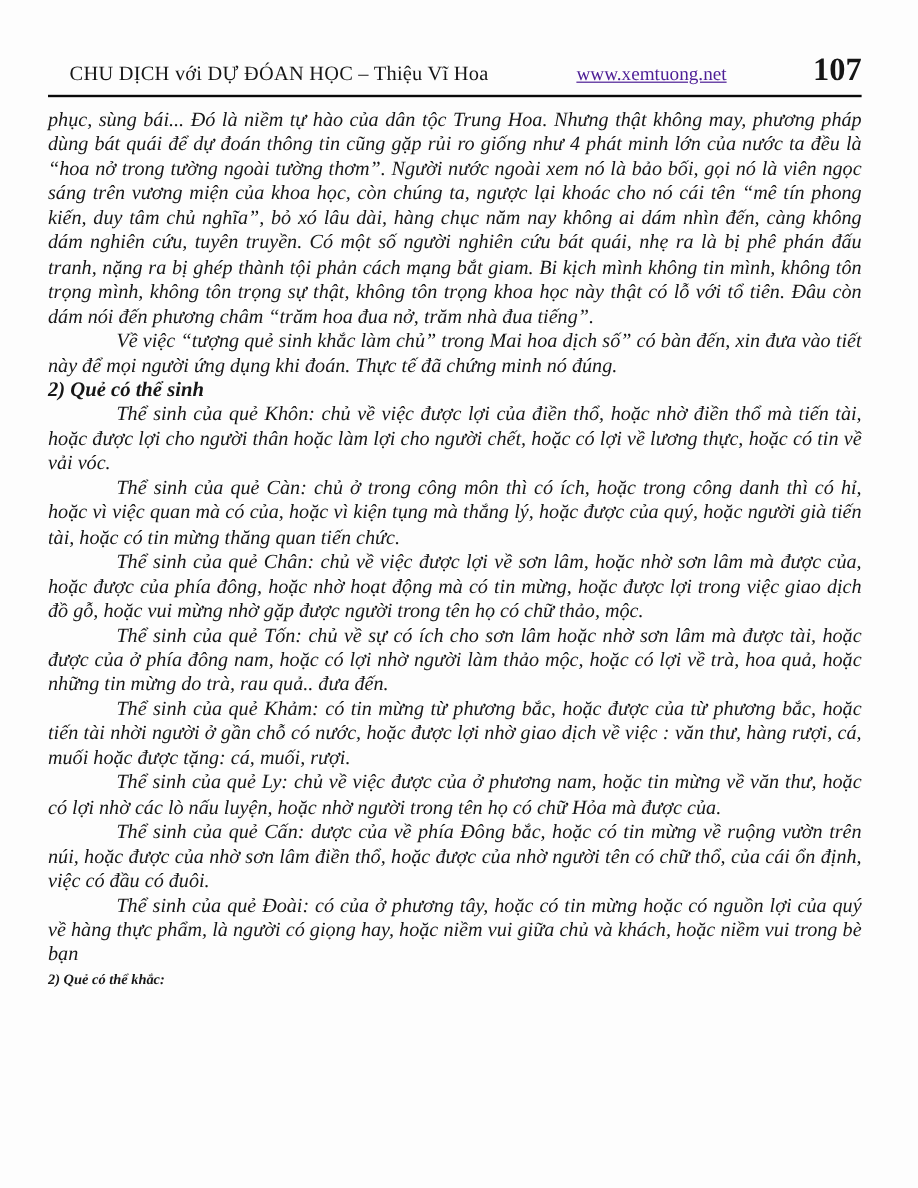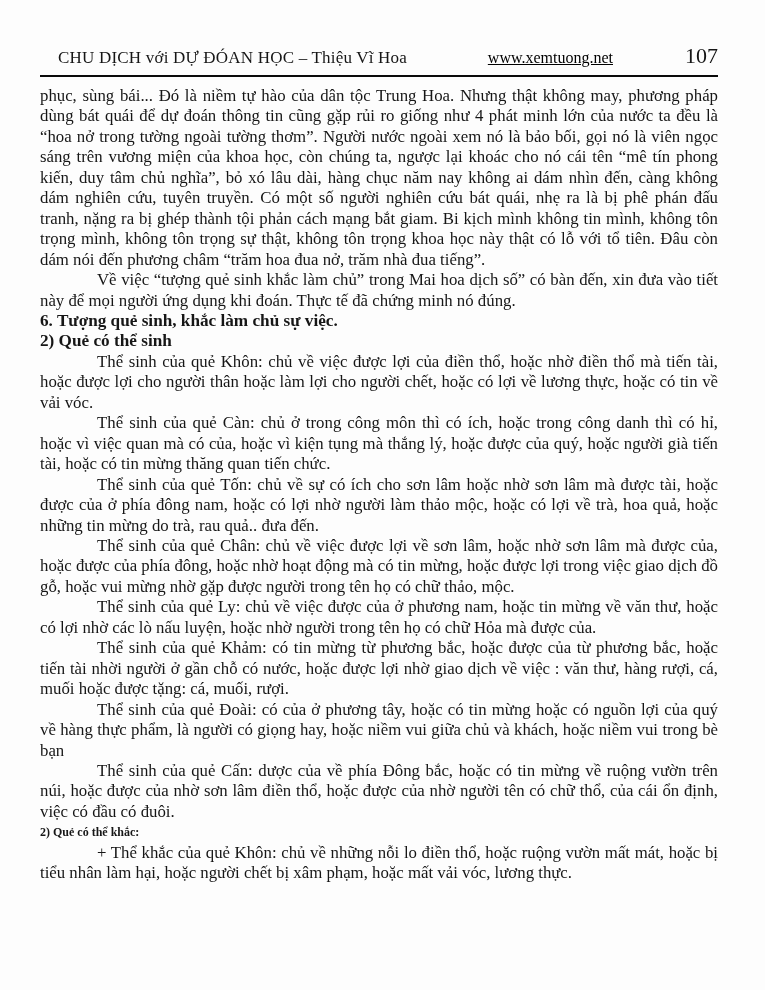--- a/index.html
+++ b/index.html
@@ -22,38 +22,39 @@
     padding-left: 18px;
     font-size: 17px;
     letter-spacing: 0.2px;
     white-space: nowrap;
   }
   .header-url {
     margin-left: auto;
     margin-right: 72px;
     font-size: 16px;
     text-decoration: underline;
-    color: #000000;
+    color: #4c1d95;
   }
   .header-page {
-    font-size: 22px;
-    font-weight: normal;
+    font-size: 27px;
+    font-weight: bold;
     line-height: 1;
   }
   .header-rule {
     border: none;
     border-top: 2px solid #0a0a0a;
     margin: 7px 0 0 0;
   }
 
   .bodytext {
     margin-top: 9px;
     font-size: 16.8px;
     line-height: 20.45px;
     text-align: justify;
+    font-style: italic;
   }
   .bodytext p { margin: 0; }
   .indent { text-indent: 57px; }
 
   .h-section {
     font-weight: bold;
     font-size: 17.2px;
     margin: 11px 0 0 58px;
     text-align: left;
   }
@@ -81,31 +82,29 @@
       <span class="header-url">www.xemtuong.net</span>
       <span class="header-page">107</span>
     </div>
     <hr class="header-rule">
 
     <div class="bodytext">
 
       <p>phục, sùng bái... Đó là niềm tự hào của dân tộc Trung Hoa. Nhưng thật không may, phương pháp dùng bát quái để dự đoán thông tin cũng gặp rủi ro giống như 4 phát minh lớn của nước ta đều là “hoa nở trong tường ngoài tường thơm”. Người nước ngoài xem nó là bảo bối, gọi nó là viên ngọc sáng trên vương miện của khoa học, còn chúng ta, ngược lại khoác cho nó cái tên “mê tín phong kiến, duy tâm chủ nghĩa”, bỏ xó lâu dài, hàng chục năm nay không ai dám nhìn đến, càng không dám nghiên cứu, tuyên truyền. Có một số người nghiên cứu bát quái, nhẹ ra là bị phê phán đấu tranh, nặng ra bị ghép thành tội phản cách mạng bắt giam. Bi kịch mình không tin mình, không tôn trọng mình, không tôn trọng sự thật, không tôn trọng khoa học này thật có lỗ với tổ tiên. Đâu còn dám nói đến phương châm “trăm hoa đua nở, trăm nhà đua tiếng”.</p>
       <p class="indent">Về việc “tượng quẻ sinh khắc làm chủ” trong Mai hoa dịch số” có bàn đến, xin đưa vào tiết này để mọi người ứng dụng khi đoán. Thực tế đã chứng minh nó đúng.</p>
 
-      <p class="h-section">6. Tượng quẻ sinh, khắc làm chủ sự việc.</p>
       <p class="h-sub">2) Quẻ có thể sinh</p>
 
       <p class="indent">Thể sinh của quẻ Khôn: chủ về việc được lợi của điền thổ, hoặc nhờ điền thổ mà tiến tài, hoặc được lợi cho người thân hoặc làm lợi cho người chết, hoặc có lợi về lương thực, hoặc có tin về vải vóc.</p>
       <p class="indent">Thể sinh của quẻ Càn: chủ ở trong công môn thì có ích, hoặc trong công danh thì có hỉ, hoặc vì việc quan mà có của, hoặc vì kiện tụng mà thắng lý, hoặc được của quý, hoặc người già tiến tài, hoặc có tin mừng thăng quan tiến chức.</p>
+      <p class="indent">Thể sinh của quẻ Chân: chủ về việc được lợi về sơn lâm, hoặc nhờ sơn lâm mà được của, hoặc được của phía đông, hoặc nhờ hoạt động mà có tin mừng, hoặc được lợi trong việc giao dịch đồ gỗ, hoặc vui mừng nhờ gặp được người trong tên họ có chữ thảo, mộc.</p>
       <p class="indent">Thể sinh của quẻ Tốn: chủ về sự có ích cho sơn lâm hoặc nhờ sơn lâm mà được tài, hoặc được của ở phía đông nam, hoặc có lợi nhờ người làm thảo mộc, hoặc có lợi về trà, hoa quả, hoặc những tin mừng do trà, rau quả.. đưa đến.</p>
-      <p class="indent">Thể sinh của quẻ Chân: chủ về việc được lợi về sơn lâm, hoặc nhờ sơn lâm mà được của, hoặc được của phía đông, hoặc nhờ hoạt động mà có tin mừng, hoặc được lợi trong việc giao dịch đồ gỗ, hoặc vui mừng nhờ gặp được người trong tên họ có chữ thảo, mộc.</p>
+      <p class="indent">Thể sinh của quẻ Khảm: có tin mừng từ phương bắc, hoặc được của từ phương bắc, hoặc tiến tài nhời người ở gần chỗ có nước, hoặc được lợi nhờ giao dịch về việc : văn thư, hàng rượi, cá, muối hoặc được tặng: cá, muối, rượi.</p>
       <p class="indent">Thể sinh của quẻ Ly: chủ về việc được của ở phương nam, hoặc tin mừng về văn thư, hoặc có lợi nhờ các lò nấu luyện, hoặc nhờ người trong tên họ có chữ Hỏa mà được của.</p>
-      <p class="indent">Thể sinh của quẻ Khảm: có tin mừng từ phương bắc, hoặc được của từ phương bắc, hoặc tiến tài nhời người ở gần chỗ có nước, hoặc được lợi nhờ giao dịch về việc : văn thư, hàng rượi, cá, muối hoặc được tặng: cá, muối, rượi.</p>
+      <p class="indent">Thể sinh của quẻ Cấn: dược của về phía Đông bắc, hoặc có tin mừng về ruộng vườn trên núi, hoặc được của nhờ sơn lâm điền thổ, hoặc được của nhờ người tên có chữ thổ, của cái ổn định, việc có đầu có đuôi.</p>
       <p class="indent">Thể sinh của quẻ Đoài: có của ở phương tây, hoặc có tin mừng hoặc có nguồn lợi của quý về hàng thực phẩm, là người có giọng hay, hoặc niềm vui giữa chủ và khách, hoặc niềm vui trong bè bạn</p>
-      <p class="indent">Thể sinh của quẻ Cấn: dược của về phía Đông bắc, hoặc có tin mừng về ruộng vườn trên núi, hoặc được của nhờ sơn lâm điền thổ, hoặc được của nhờ người tên có chữ thổ, của cái ổn định, việc có đầu có đuôi.</p>
 
       <p class="h-sub2">2) Quẻ có thể khắc:</p>
 
-      <p class="indent">+ Thể khắc của quẻ Khôn: chủ về những nỗi lo điền thổ, hoặc ruộng vườn mất mát, hoặc bị tiểu nhân làm hại, hoặc người chết bị xâm phạm, hoặc mất vải vóc, lương thực.</p>
 
     </div>
   </div>
 </div>
 
 </body></html>

